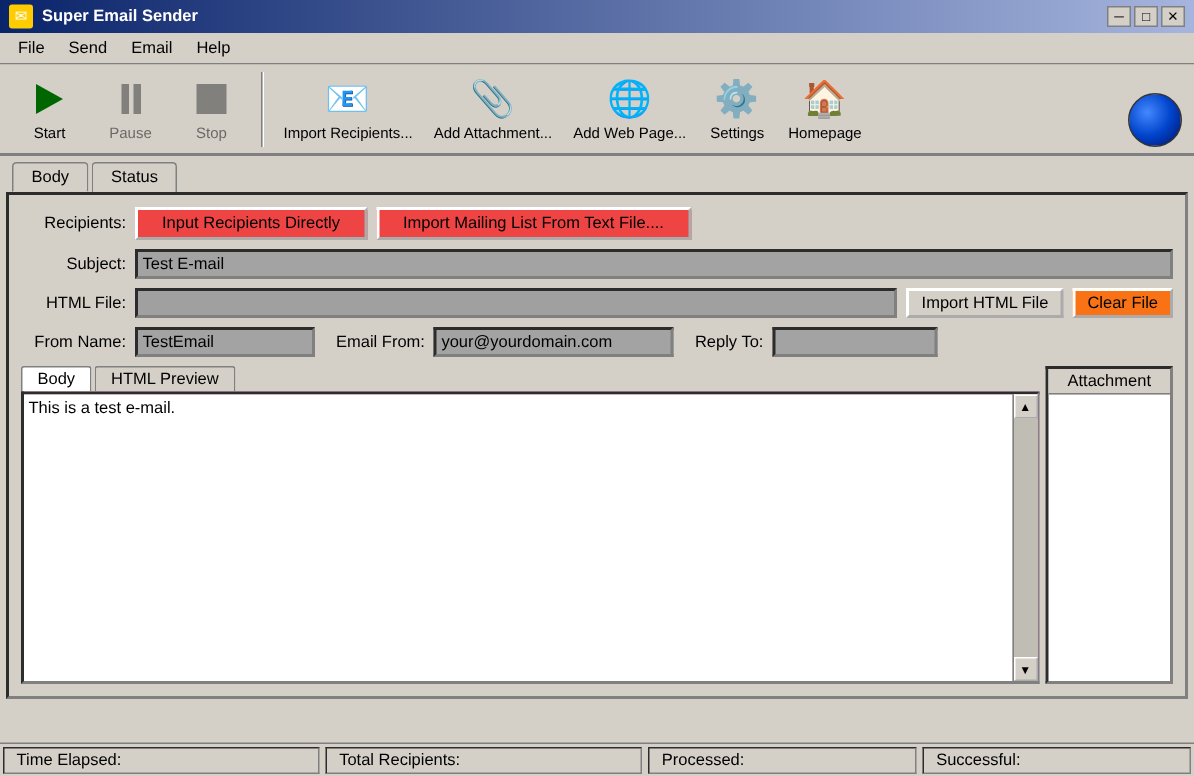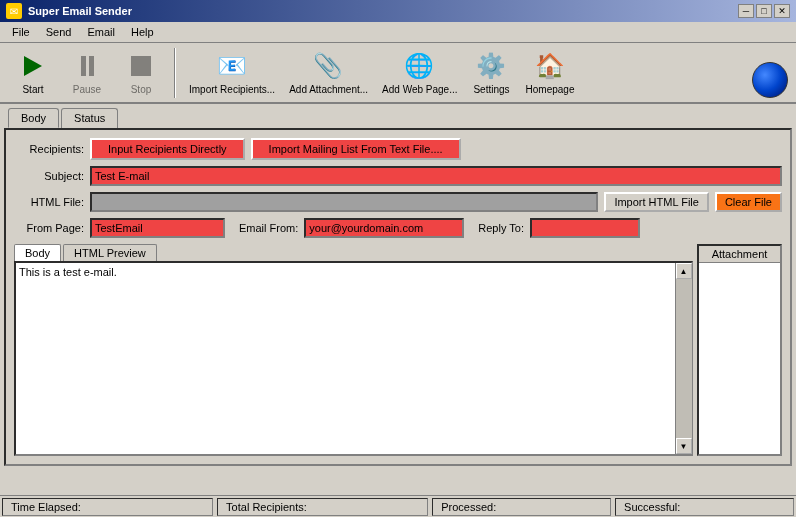--- a/index.html
+++ b/index.html
@@ -142,21 +142,21 @@
       font-size: 11px;
     }
     .btn-recipient {
       padding: 3px 16px;
       background: #ef4444;
       border: 2px outset #fff;
       cursor: pointer;
       font-size: 11px;
     }
     .text-input {
-      background: #ef4444;
+      background: #a3a3a3;
       border: 2px inset #808080;
       padding: 1px 3px;
       font-size: 11px;
       height: 20px;
     }
     .html-file-input {
       flex: 1;
       height: 20px;
       background: #a0a0a0;
       border: 2px inset #808080;
@@ -398,22 +398,22 @@
   </div>
 
   <div class="form-row">
     <span class="form-label">HTML File:</span>
     <div class="html-file-input"></div>
     <button class="btn-import-html">Import HTML File</button>
     <button class="btn-clear-file">Clear File</button>
   </div>
 
   <div class="form-row">
-    <span class="form-label">From Page:</span>
-    <input type="text" class="text-input" style="width: 135px;" value="TestEmail">
+    <span class="form-label">From Name:</span>
+    <input type="text" class="text-input" style="width: 120px;" value="TestEmail">
     <span style="margin-left:8px;">Email From:</span>
     <input type="text" class="text-input" style="width: 160px;" value="your@yourdomain.com">
     <span style="margin-left:8px;">Reply To:</span>
     <input type="text" class="text-input" style="width: 110px;" value="">
   </div>
 
   <div class="body-area">
     <div class="body-tabs">
       <div class="inner-tabs">
         <div class="inner-tab active">Body</div>

